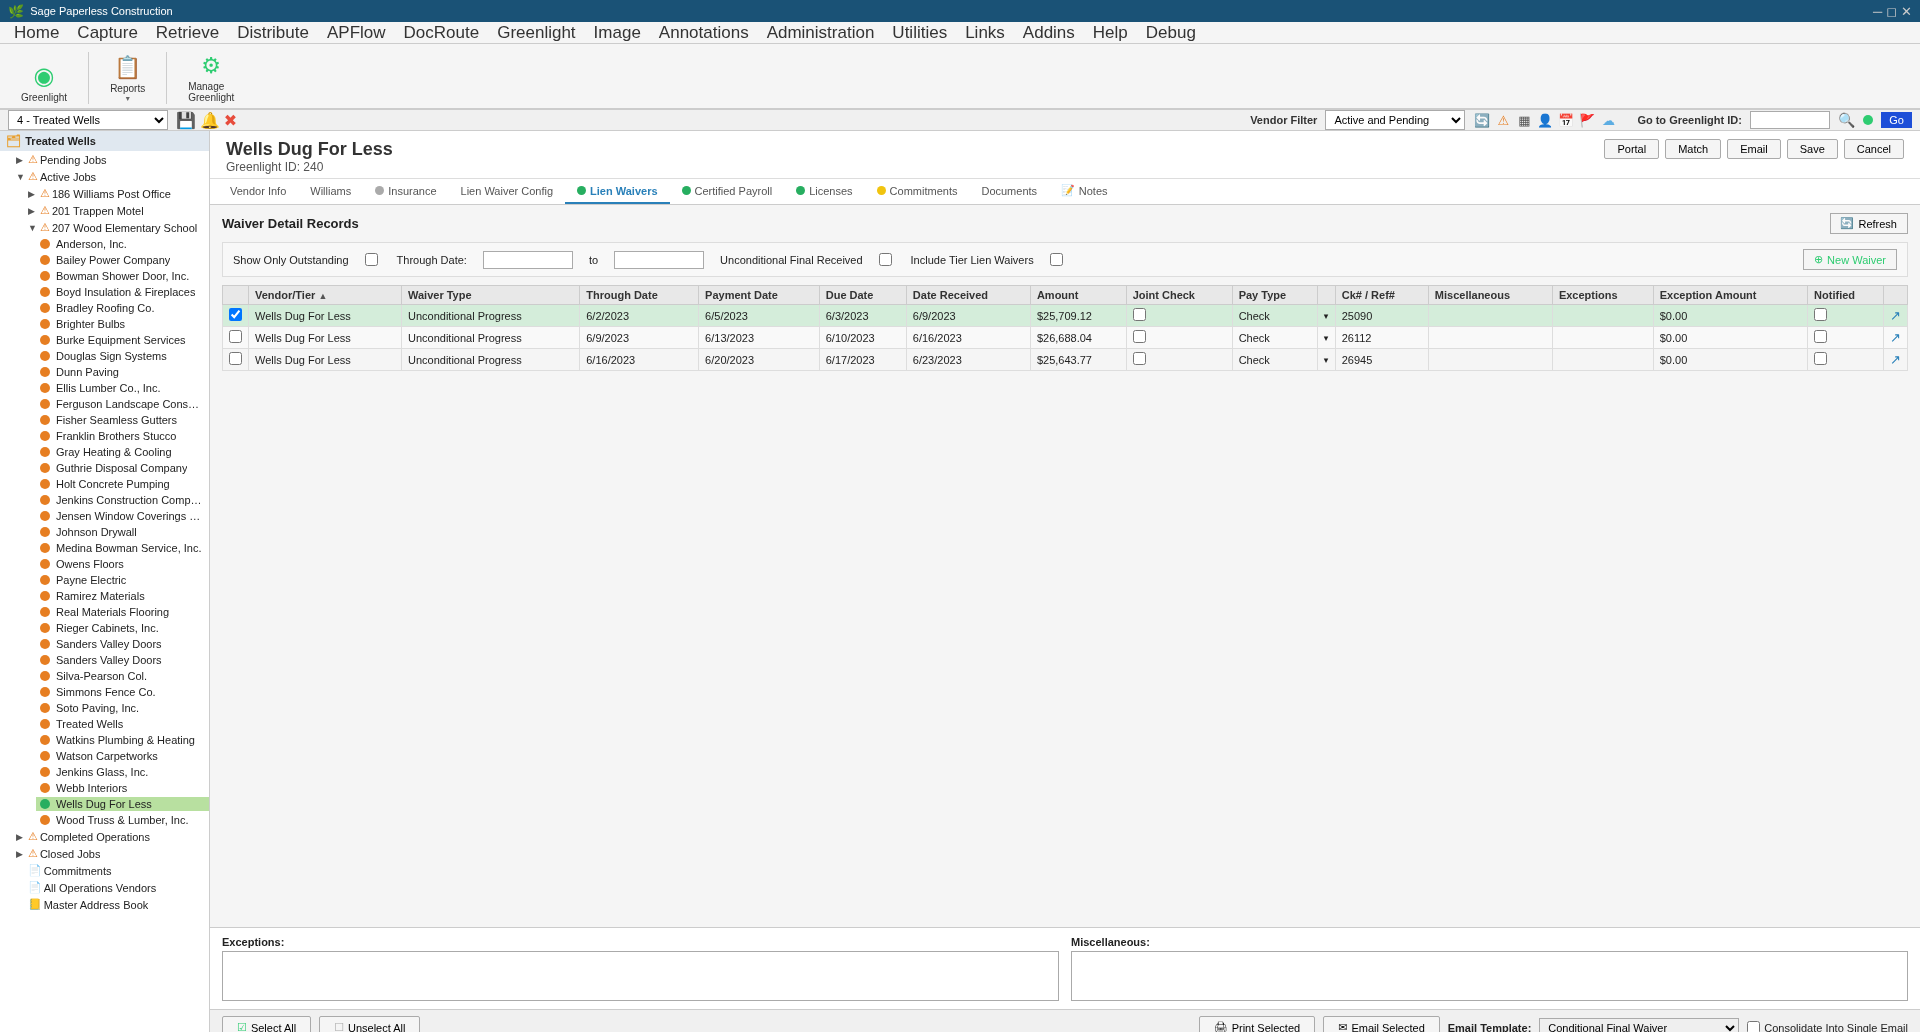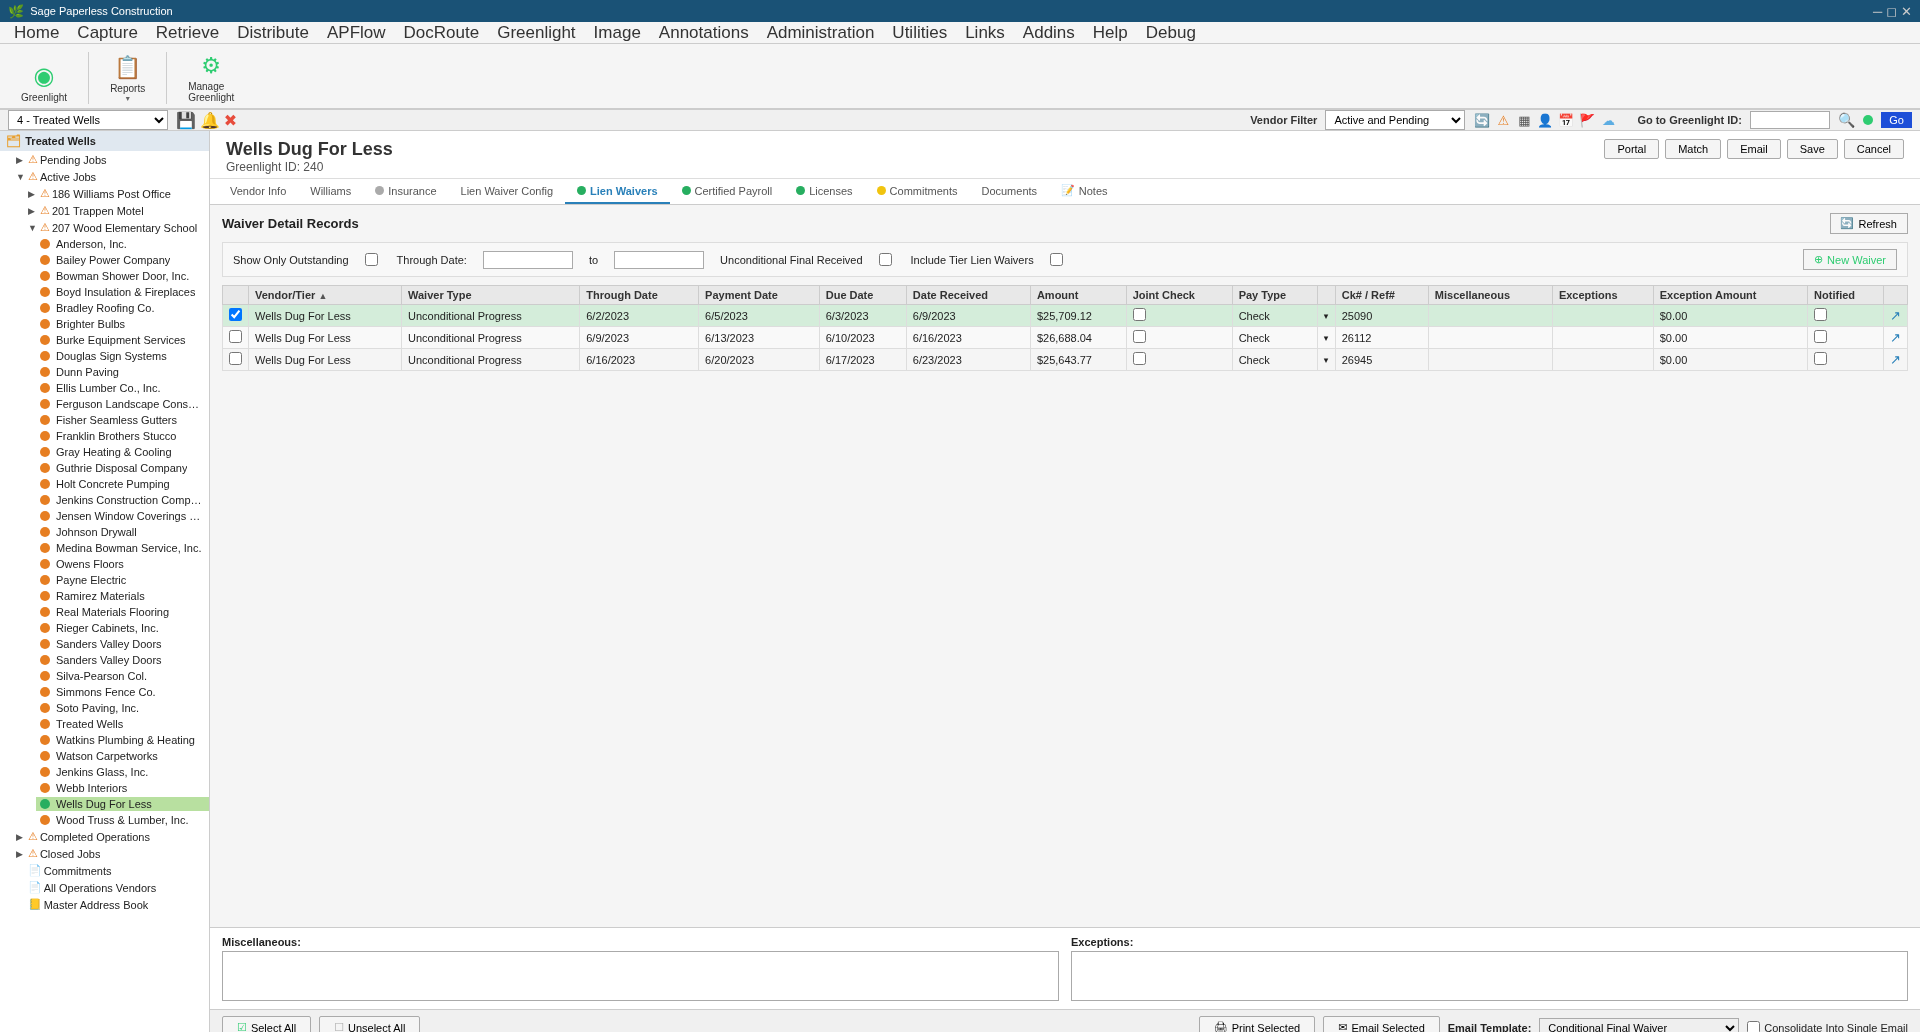--- a/index.html
+++ b/index.html
@@ -669,25 +669,25 @@
     <td>$0.00</td>
     <td><input type="checkbox" style=""></td>
     <td style="color:#2980b9; font-size:13px; cursor:pointer;">↗</td>
   </tr>
           </tbody>
       </table>
     </div>
 
     <div id="bottom-area">
       <div class="field-group">
+        <label>Exceptions:</label>
+        <textarea class="field-textarea" style=""></textarea>
+      </div>
+      <div class="field-group">
         <label>Miscellaneous:</label>
-        <textarea class="field-textarea" style=""></textarea>
-      </div>
-      <div class="field-group">
-        <label>Exceptions:</label>
         <textarea class="field-textarea" style=""></textarea>
       </div>
     </div>
 
     <div id="footer">
       <div id="footer-left">
         <button class="footer-btn">
           <span style="color:#2ecc71;">☑</span>
           <span>Select All</span>
         </button>

